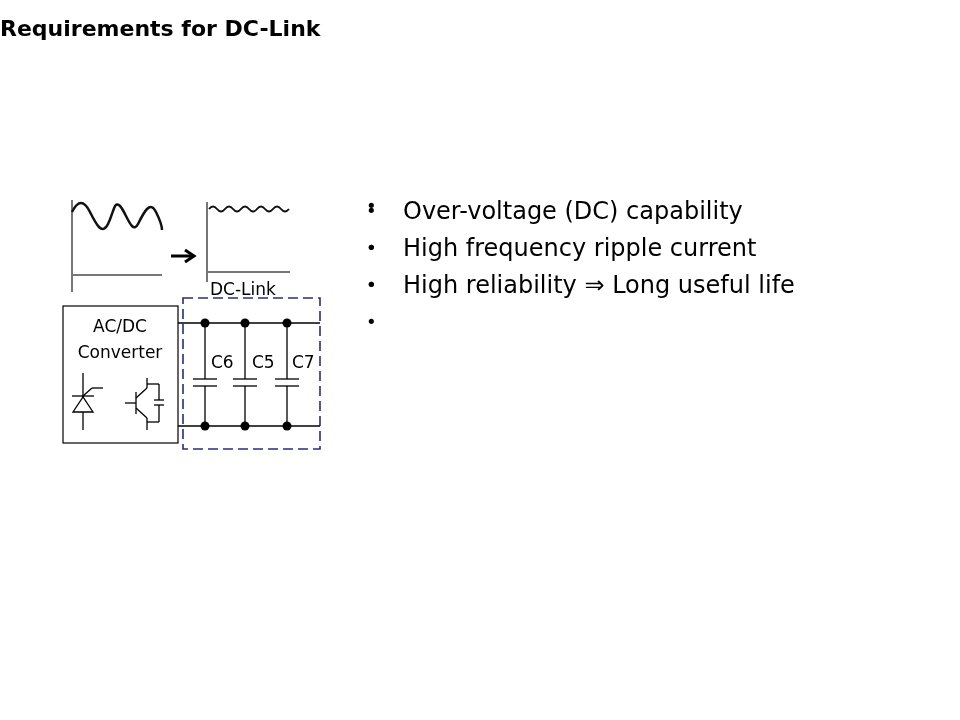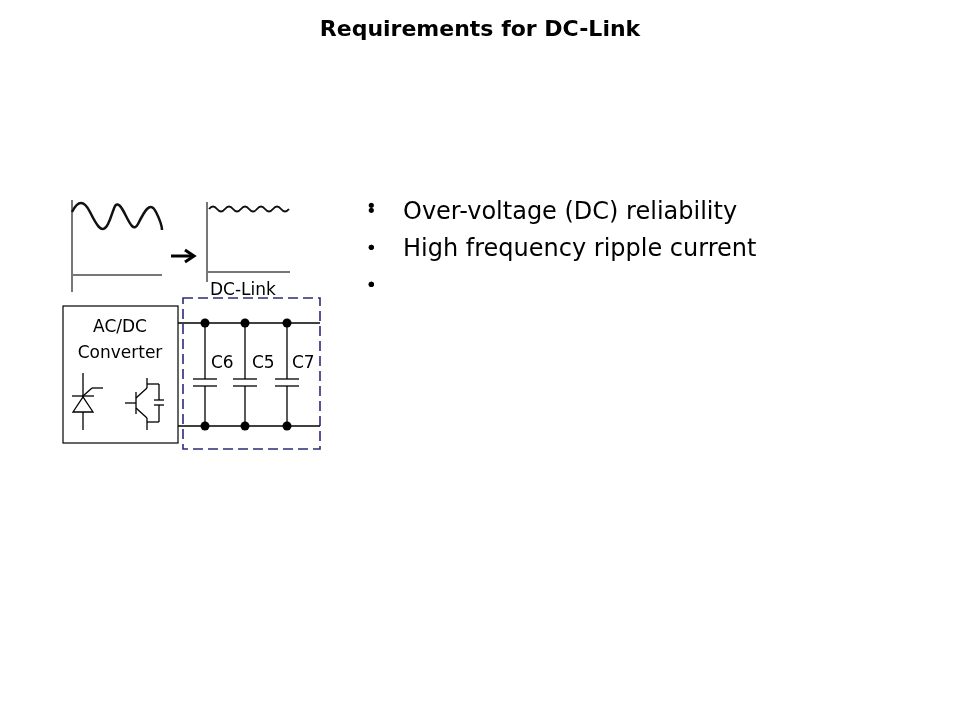--- a/index.html
+++ b/index.html
@@ -1,18 +1,18 @@
 <!DOCTYPE html>
 <html><head>
   <meta charset="utf-8">
   <style>
     html, body { margin: 0; padding: 0; background: #ffffff; }
     body { width: 960px; height: 720px; position: relative; overflow: hidden;
            font-family: "DejaVu Sans", sans-serif; color: #000; }
-    .title { position: absolute; left: 0; top: 16px; width: 960px; text-align: center;
+    .title { position: absolute; left: 0; top: 16px; width: 960px; text-align: left;
              font-family: "DejaVu Sans", sans-serif; font-weight: bold; font-size: 22px; }
     .diagram { position: absolute; left: 0; top: 0; }
     .bullets { position: absolute; left: 366px; top: 190px; width: 540px; margin: 0; padding: 0; list-style: none; }
     .bullets li { position: relative; padding-left: 37px; font-size: 24px; line-height: 32px; margin-bottom: 5px; }
     .bullets li .dot { position: absolute; left: 0; top: 0; font-size: 18px; }
     .dlabel { font-family: "DejaVu Sans", sans-serif; font-size: 17px; }
   </style>
 </head>
 <body>
 
@@ -97,19 +97,19 @@
     <line x1="275" y1="386" x2="299" y2="386" stroke="#000" stroke-width="1.3"></line>
     <line x1="287" y1="386" x2="287" y2="426" stroke="#000" stroke-width="1.3"></line>
     <circle cx="287" cy="323" r="4.5" fill="#000"></circle>
     <circle cx="287" cy="426" r="4.5" fill="#000"></circle>
     <text class="dlabel" x="292" y="368" font-size="16">C7</text>
   </g>
 </svg>
 
 <ul class="bullets">
   <li><span class="dot">•</span></li>
-  <li><span class="dot">•</span><span>Over-voltage (DC) reliability</span></li>
+  <li><span class="dot">•</span><span>Over-voltage (DC) capability</span></li>
   <li><span class="dot">•</span></li>
   <li><span class="dot">•</span><span>High frequency ripple current</span></li>
   <li><span class="dot">•</span></li>
-  <li><span class="dot">•</span></li>
+  <li><span class="dot">•</span><span>High reliability ⇒ Long useful life</span></li>
   <li><span class="dot">•</span></li>
 </ul>
 
 </body></html>

